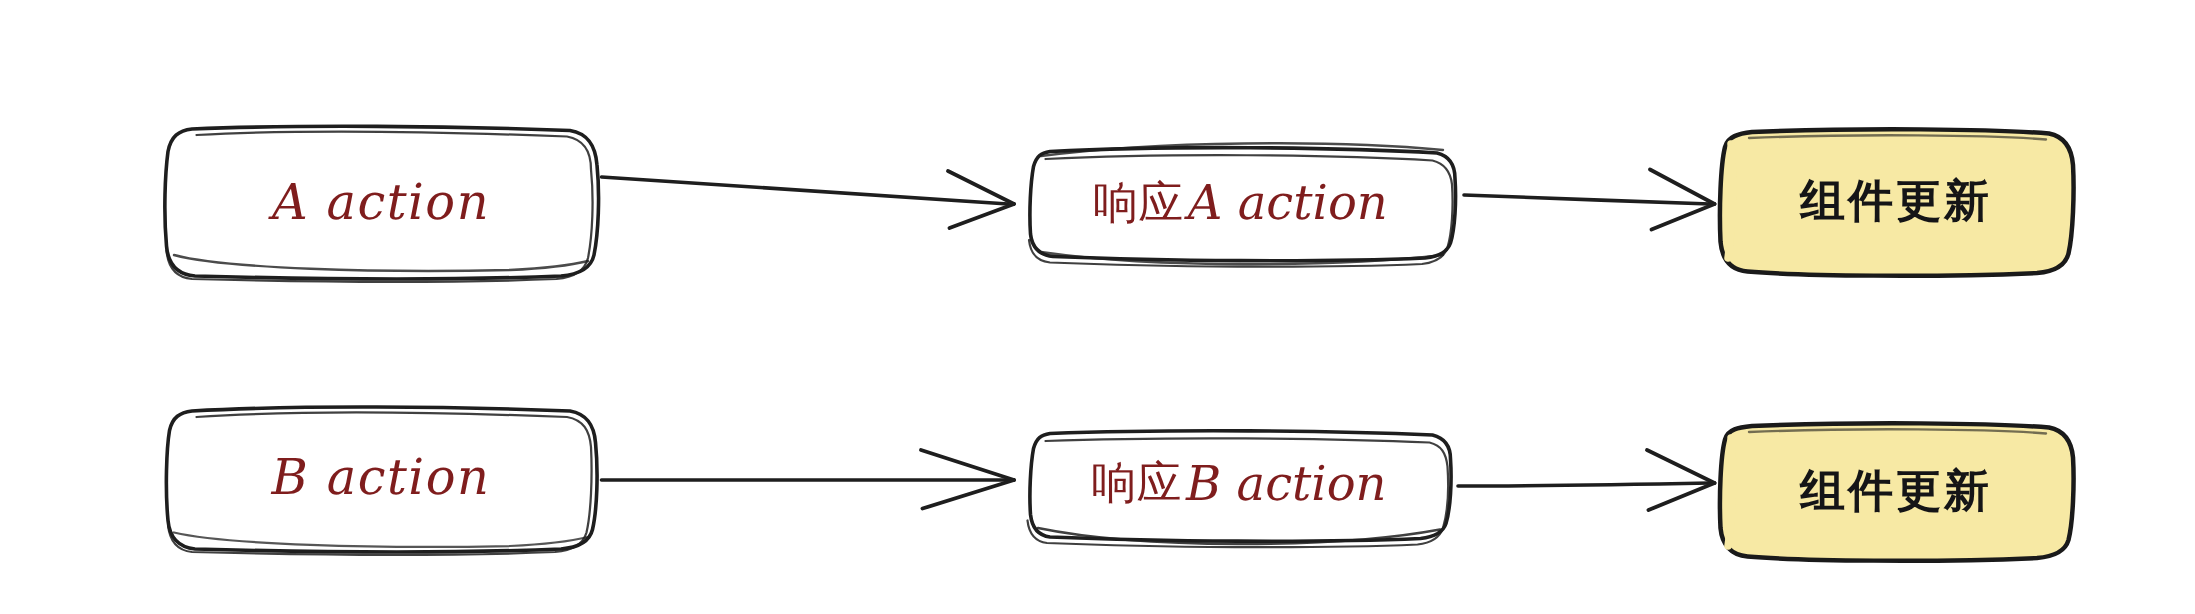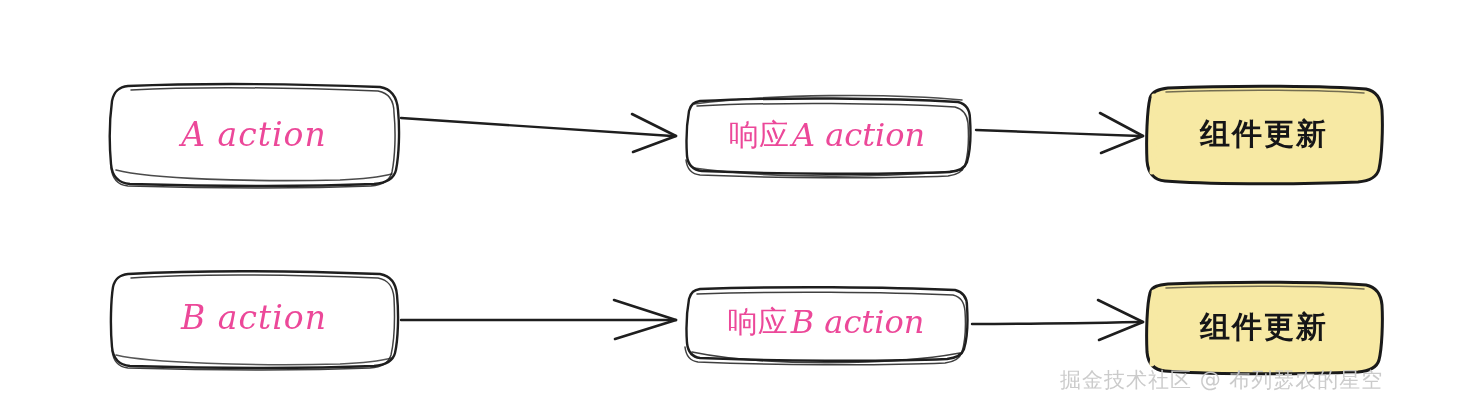--- a/index.html
+++ b/index.html
@@ -25,21 +25,21 @@
     top: 0;
     left: 0;
     width: 1463px;
     height: 409px;
   }
   .node-label {
     position: absolute;
     display: flex;
     align-items: center;
     justify-content: center;
-    color: #ec4899;
+    color: #7f1d1d;
     font-family: "DejaVu Sans", "Liberation Sans", sans-serif;
     font-size: 31px;
     letter-spacing: 0.5px;
     white-space: nowrap;
     pointer-events: none;
   }
   .node-label.handwritten {
     font-family: "DejaVu Serif", "Liberation Serif", serif;
     font-style: italic;
     font-size: 33px;
@@ -196,15 +196,14 @@
 
   <div class="node-label highlight" style="left:1146px; top:283px; width:236px; height:88px;">组件更新</div>
 
   <div class="hit-box" style="left:110px; top:85px;  width:288px; height:98px;"></div>
   <div class="hit-box" style="left:686px; top:100px; width:282px; height:70px;"></div>
   <div class="hit-box" style="left:1146px;top:87px;  width:236px; height:94px;"></div>
   <div class="hit-box" style="left:110px; top:272px; width:288px; height:90px;"></div>
   <div class="hit-box" style="left:686px; top:288px; width:280px; height:68px;"></div>
   <div class="hit-box" style="left:1146px;top:283px; width:236px; height:88px;"></div>
 
-  <div id="watermark">掘金技术社区 @ 布列瑟农的星空</div>
 
 </div>
 
 </body></html>

